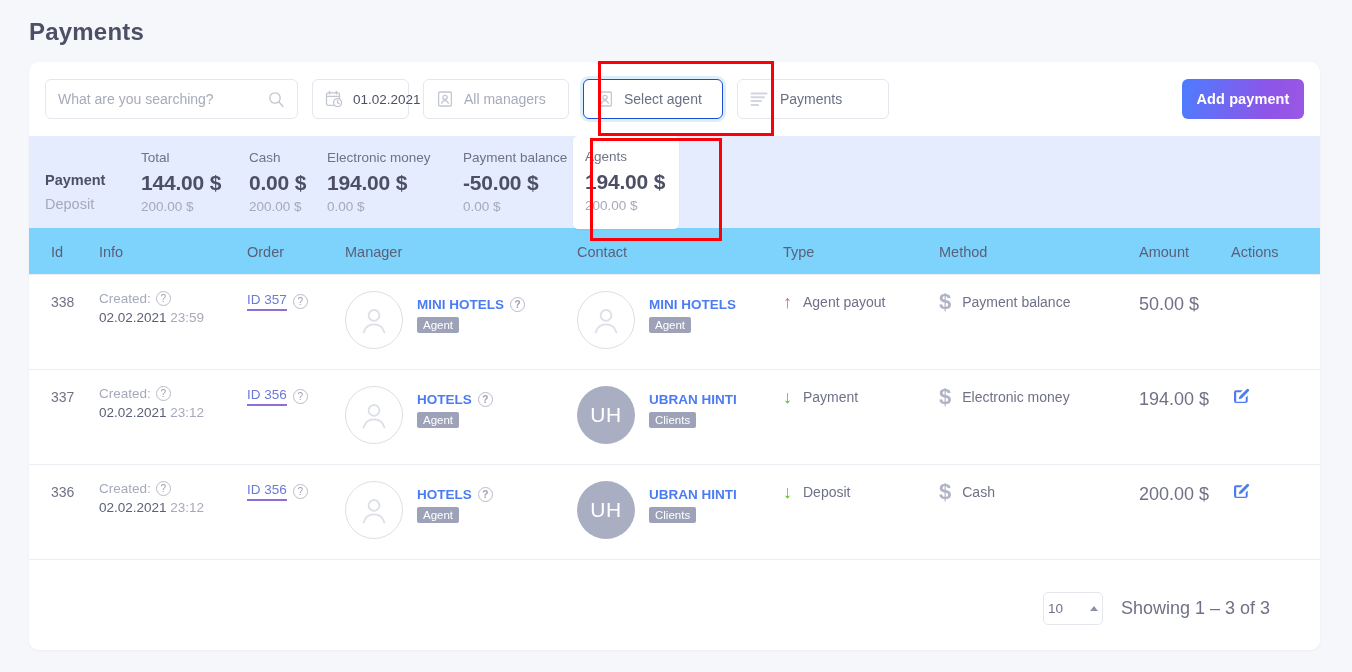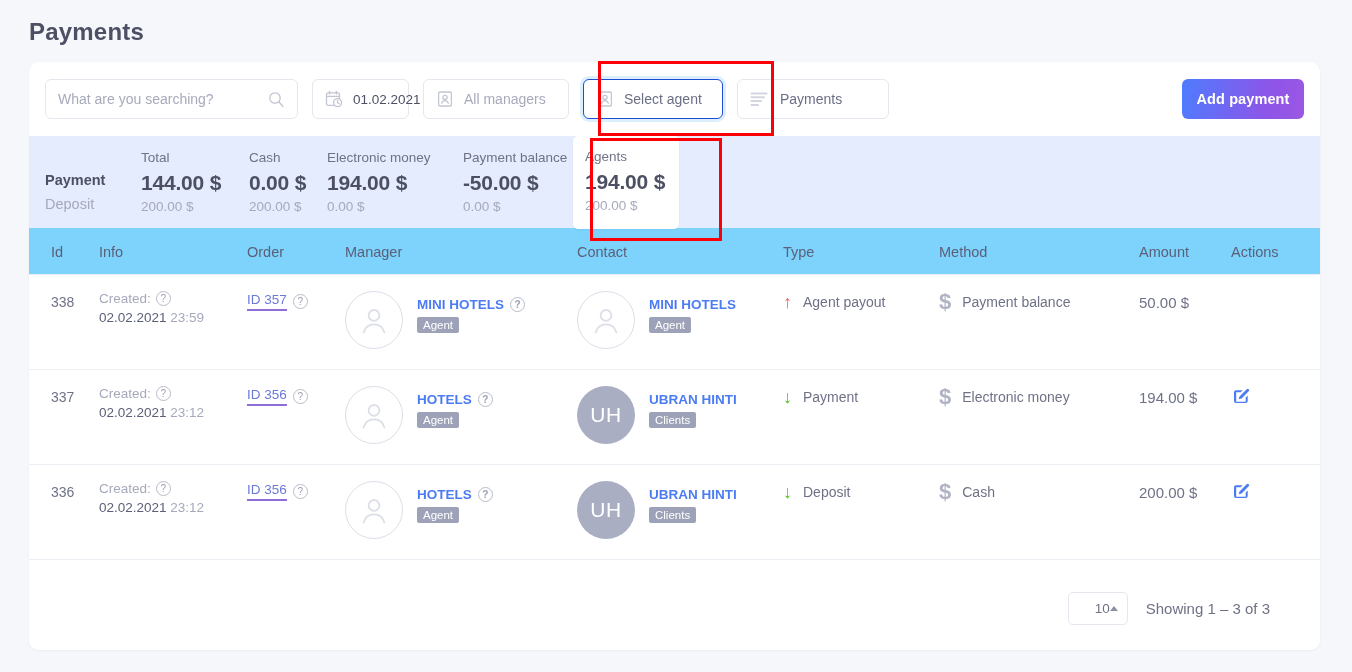--- a/index.html
+++ b/index.html
@@ -213,21 +213,21 @@
 
   .typecell, .methodcell {
     display: flex; align-items: center; gap: 11px;
     font-size: 14px; color: #6f7287; padding-top: 3px;
   }
   .arrow { font-size: 18px; line-height: 16px; font-weight: 400; flex: none; }
   .arrow.up   { color: #f06060; }
   .arrow.down { color: #52c41a; }
   .dollar { color: #b0b3c4; font-size: 22px; font-weight: 700; line-height: 16px; flex: none; }
 
-  .cell-amount { font-size: 15px; color: #6f7287; padding-top: 3px; }
+  .cell-amount { font-size: 18px; color: #6f7287; padding-top: 3px; }
 
   .edit-btn {
     width: 20px; height: 20px; cursor: pointer;
     display: inline-flex; align-items: center; justify-content: center;
   }
 
   
   .footer {
     position: absolute;
     left: 0; right: 0; bottom: 0;
@@ -236,25 +236,25 @@
     align-items: center;
     justify-content: flex-end;
     padding-right: 50px;
     gap: 18px;
     background: #fff;
   }
   .perpage {
     width: 60px; height: 33px;
     border: 1px solid #e4e7ee; border-radius: 5px;
     display: flex; align-items: center; justify-content: space-between;
-    padding: 0 26px; font-size: 13.5px; color: #6f7287;
+    padding: 0 4px; font-size: 13.5px; color: #6f7287;
     cursor: pointer; background: #fff;
   }
   .caret-up { width: 0; height: 0; border-left: 4px solid transparent; border-right: 4px solid transparent; border-bottom: 5px solid #8d91a5; }
-  .showing { font-size: 15px; color: #6f7287; }
+  .showing { font-size: 18px; color: #6f7287; }
 
   
   .annot {
     position: absolute;
     border: 3px solid #fb0007;
     pointer-events: none;
     z-index: 50;
     background: transparent;
   }
   #annot-agent-filter { left: 598px; top: 61px; width: 176px; height: 75px; }

